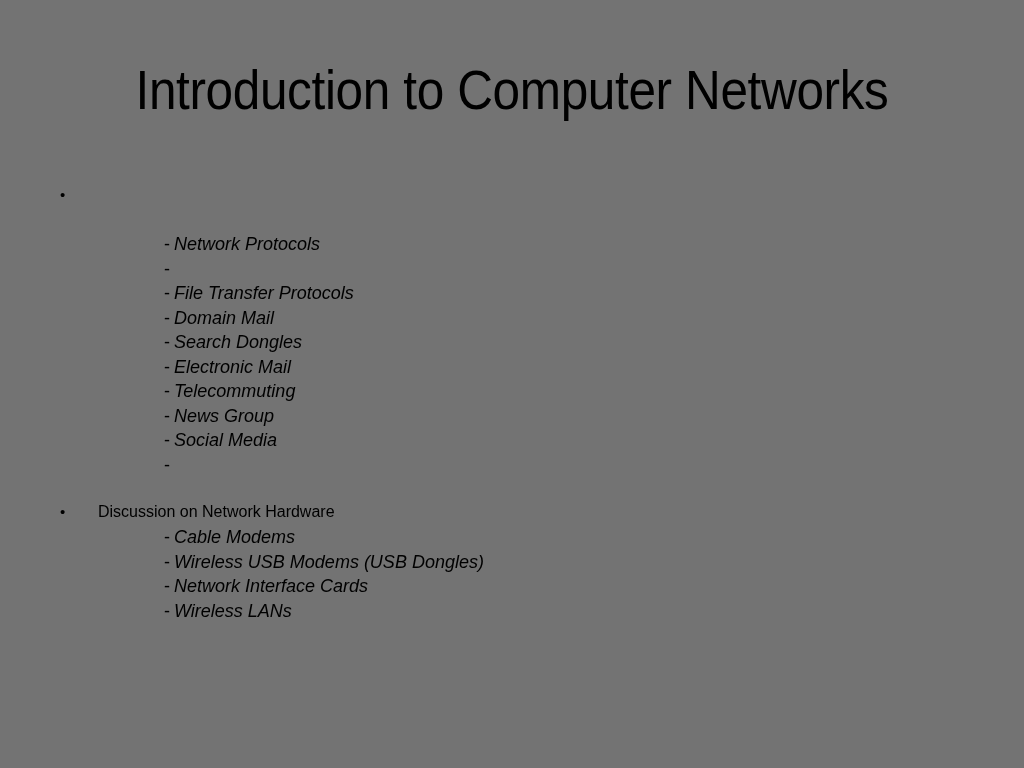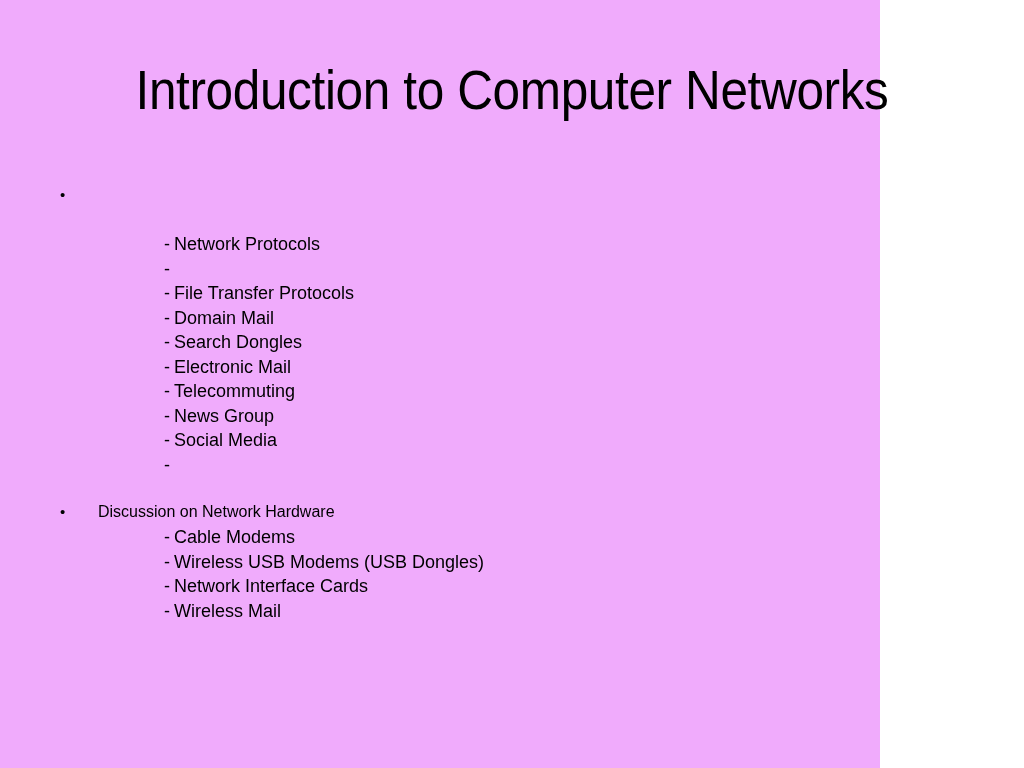--- a/index.html
+++ b/index.html
@@ -10,23 +10,23 @@
     width: 1024px;
     height: 768px;
     background: #ffffff;
     font-family: "Liberation Sans", sans-serif;
     color: #000000;
     overflow: hidden;
   }
 
   .slide {
     position: relative;
-    width: 880px;
+    width: 1024px;
     height: 768px;
-    background: #f0abfc;
+    background: #737373;
   }
 
   
   .slide-title {
     position: absolute;
     left: 60px;
     top: 57px;
     width: 904px;
     text-align: center;
     font-size: 55px;
@@ -100,20 +100,21 @@
     white-space: nowrap;
   }
   .sub-dash {
     position: absolute;
     left: 164px;
     top: 0;
   }
   .sub-text {
     display: inline-block;
     padding-left: 10px;
+    font-style: italic;
   }
 </style>
 </head>
 <body>
 
 <div class="slide">
 
   <div class="slide-title">Introduction to Computer Networks</div>
 
   <div class="body-area">
@@ -181,19 +182,19 @@
         <li class="sub-item">
           <span class="sub-dash">-</span>
           <span class="sub-text">Wireless USB Modems (USB Dongles)</span>
         </li>
         <li class="sub-item">
           <span class="sub-dash">-</span>
           <span class="sub-text">Network Interface Cards</span>
         </li>
         <li class="sub-item">
           <span class="sub-dash">-</span>
-          <span class="sub-text">Wireless Mail</span>
+          <span class="sub-text">Wireless LANs</span>
         </li>
       </ul>
     </div>
 
   </div>
 </div>
 
 </body></html>

